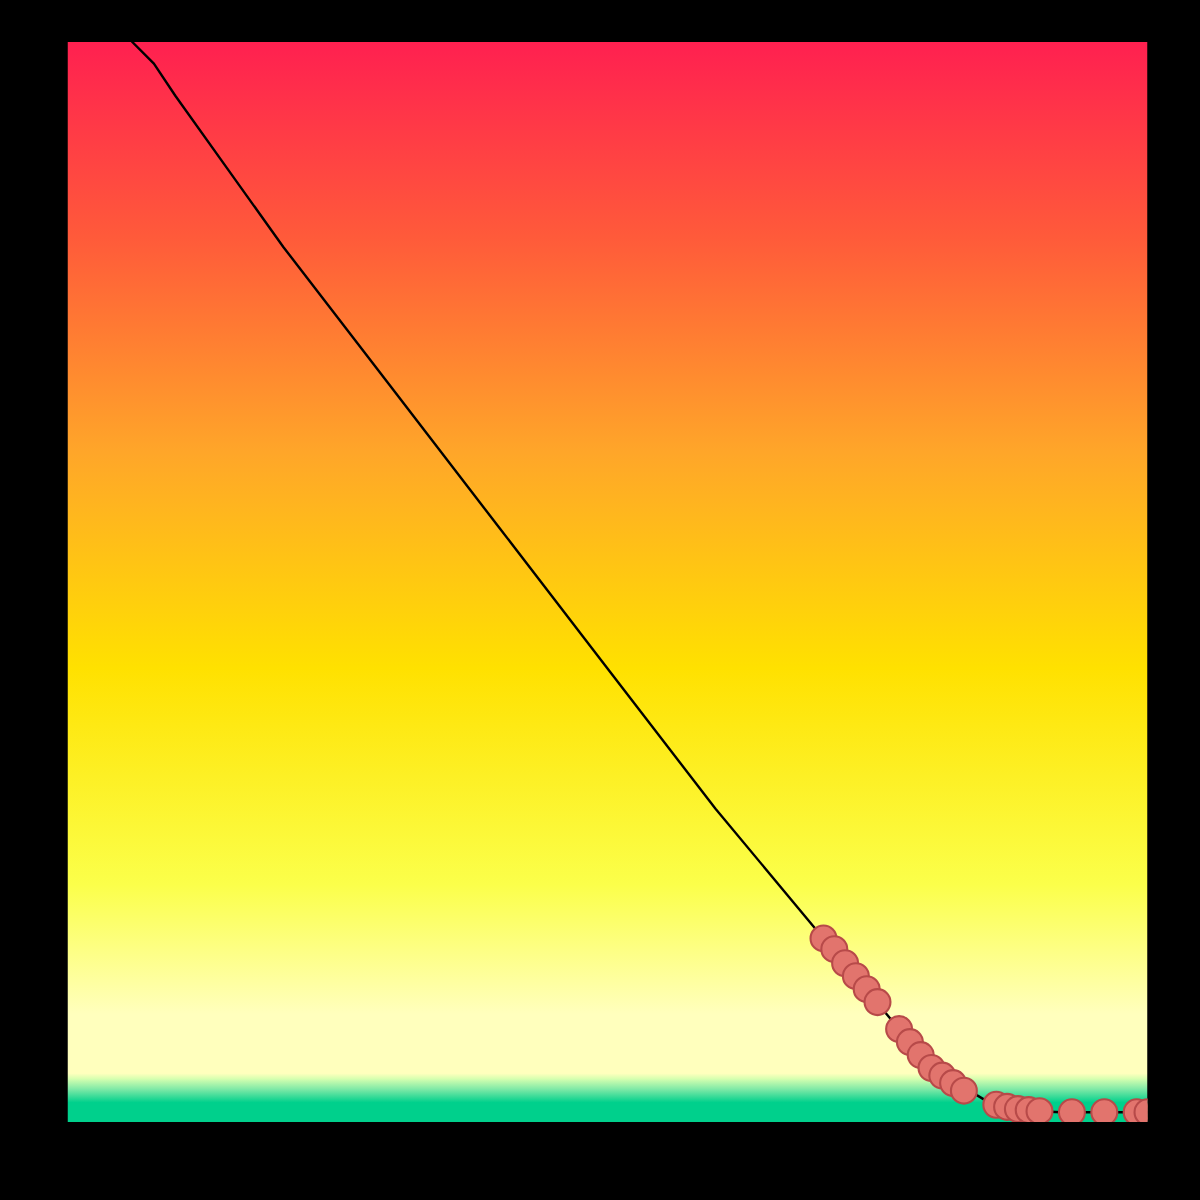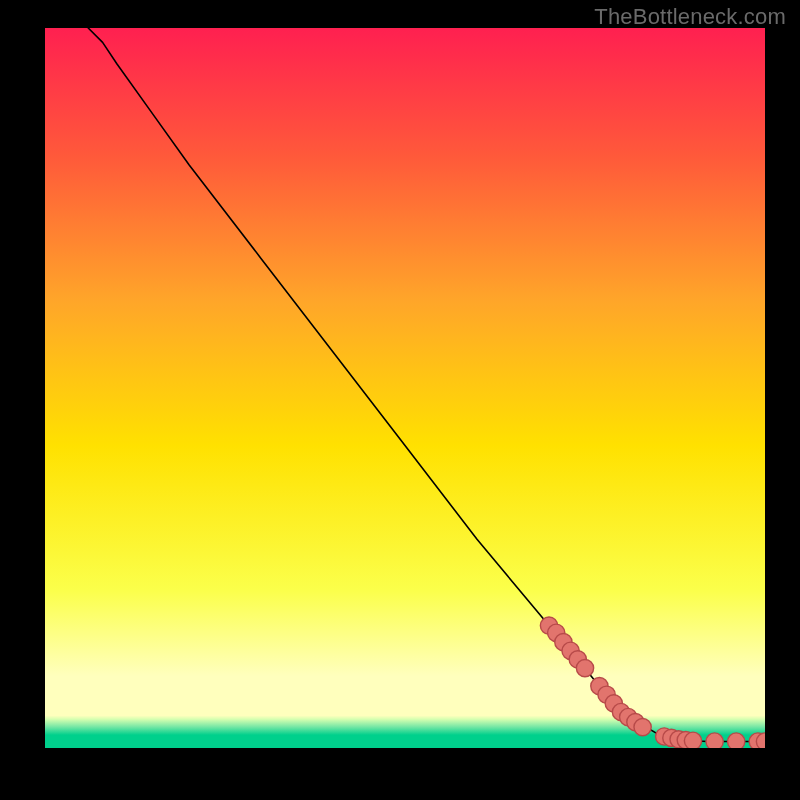--- a/index.html
+++ b/index.html
@@ -33,21 +33,20 @@
     top: 28px;
     width: 720px;
     height: 720px;
   }
   svg { display: block; }
 </style>
 </head>
 <body>
 
 <div class="frame">
-  <div class="watermark">TheBottleneck.com</div>
 
   <div class="plot">
     <svg id="plot-svg" width="720" height="720" viewBox="0 0 720 720">
         <defs>
           <linearGradient id="bg-grad" x1="0" y1="0" x2="0" y2="1">
             <stop offset="0%" stop-color="#ff2050"></stop>
             <stop offset="18%" stop-color="#ff5a3a"></stop>
             <stop offset="38%" stop-color="#ffa629"></stop>
             <stop offset="58%" stop-color="#ffe100"></stop>
             <stop offset="78%" stop-color="#fbff4a"></stop>

